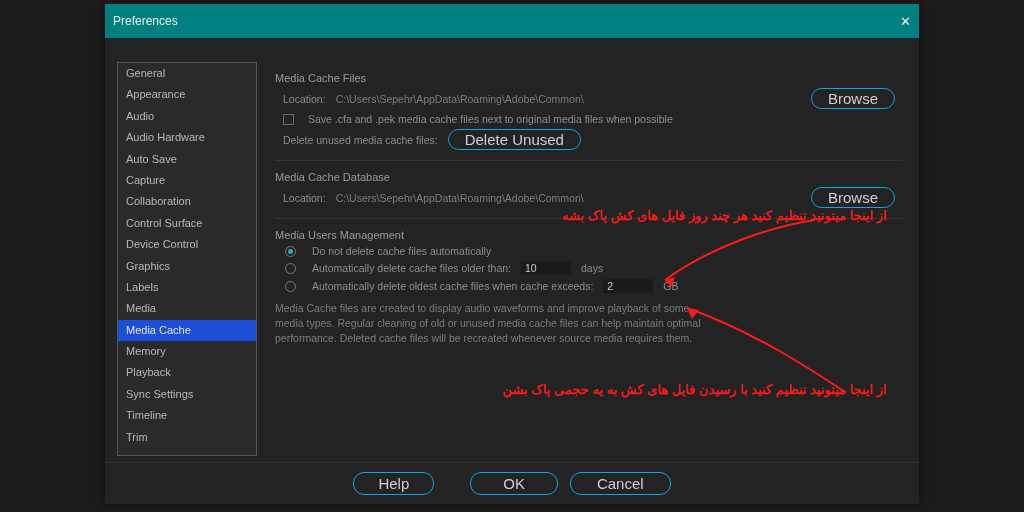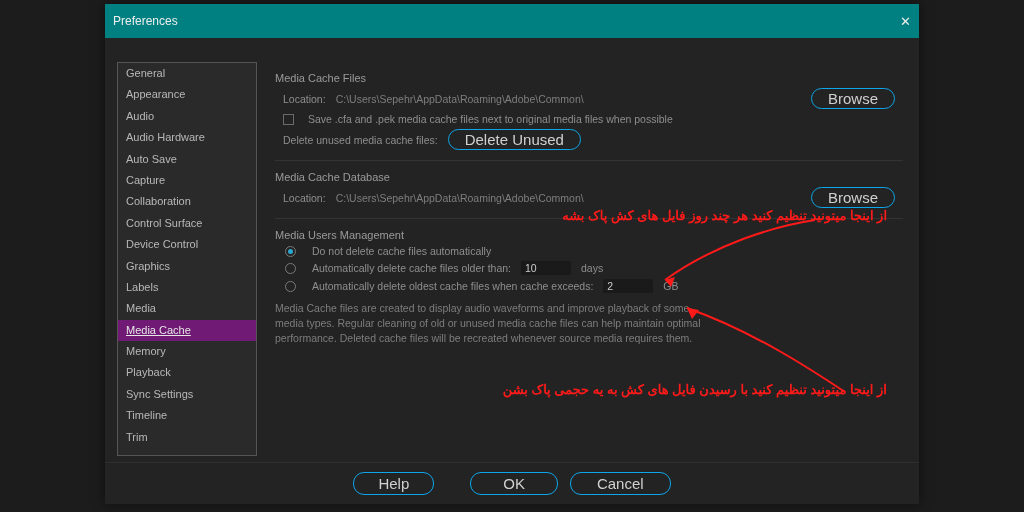--- a/index.html
+++ b/index.html
@@ -38,23 +38,22 @@
     background: #2a2a2a;
     overflow: hidden;
   }
   .side-item {
     padding: 3px 8px;
     color: #b8b8b8;
     cursor: pointer;
     line-height: 1.4;
   }
   .side-item.sel {
-    background: #701a75;
+    background: #1d4ed8;
     color: #e6e6e6;
-    text-decoration: underline;
   }
   .content {
     flex: 1;
     position: relative;
     padding-right: 4px;
   }
   .section-head {
     color: #9a9a9a;
     margin-bottom: 4px;
     margin-top: 10px;

